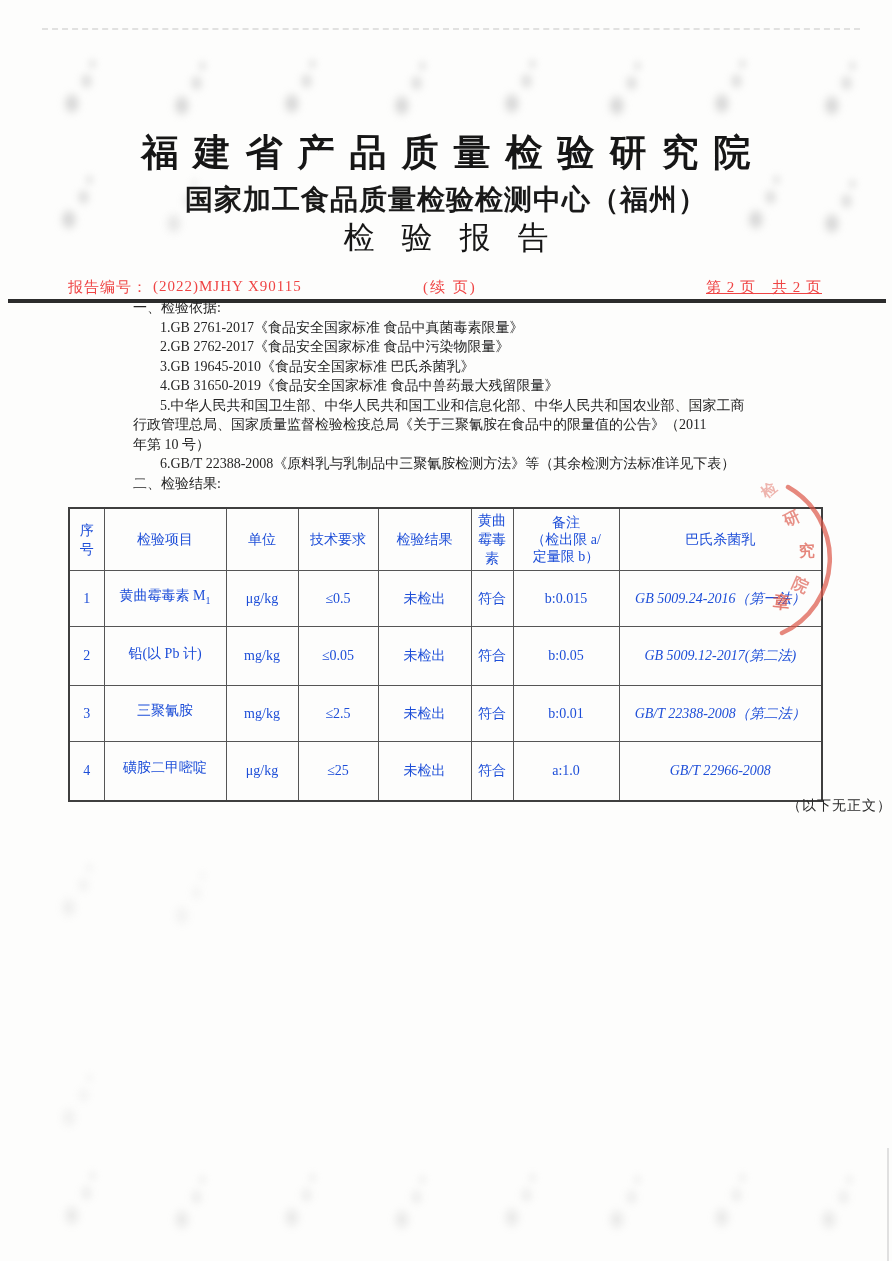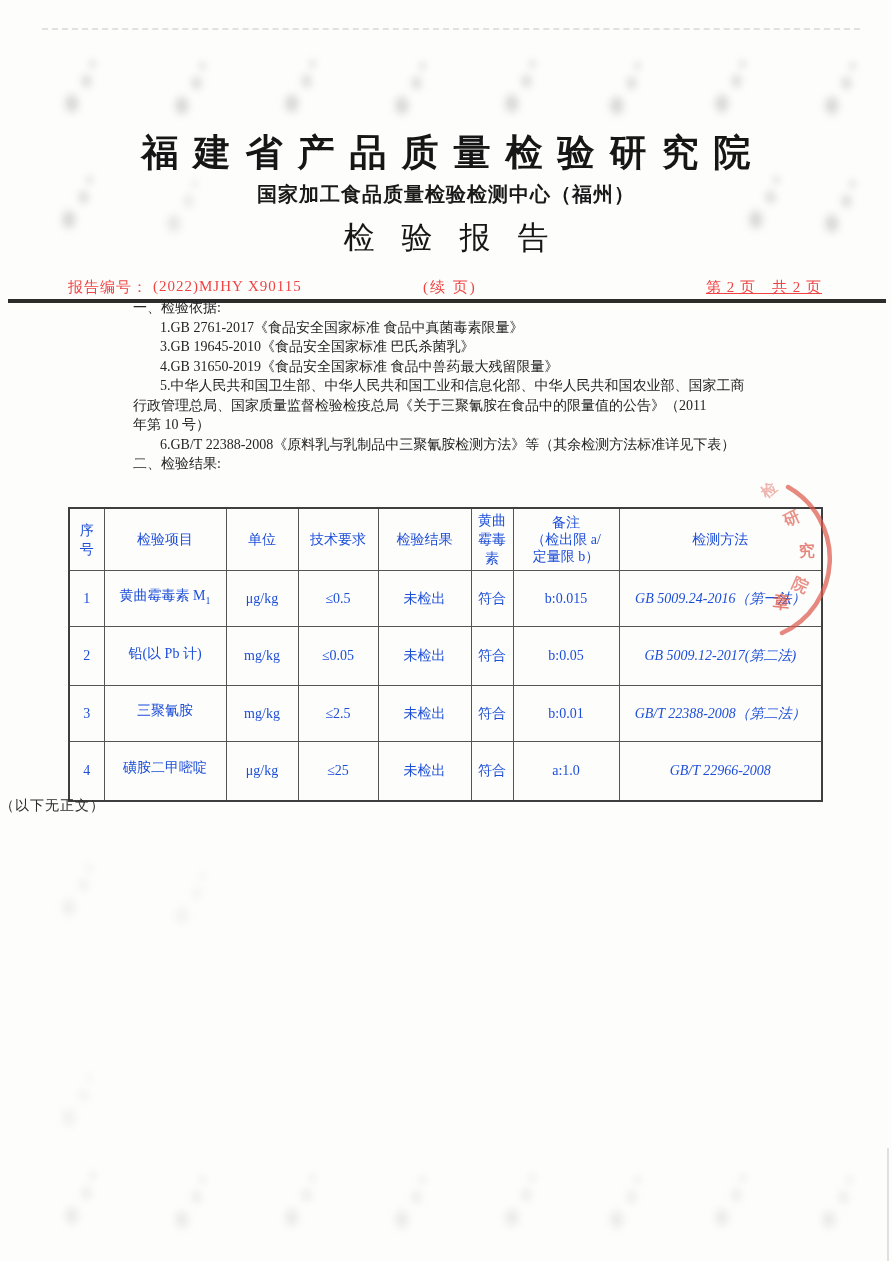--- a/index.html
+++ b/index.html
@@ -29,21 +29,21 @@
     border-left:2px solid rgba(205,205,205,.6);
   }
   
   .org-title {
     position:absolute; top:128px; left:0; width:100%;
     text-align:center; font-size:37px; font-weight:bold;
     letter-spacing:15px; padding-left:15px; color:#161616;
   }
   .center-title {
     position:absolute; top:181px; left:0; width:100%;
-    text-align:center; font-size:20px; font-weight:bold;
+    text-align:center; font-size:28px; font-weight:bold;
     letter-spacing:1px; color:#191919;
   }
   .report-title {
     position:absolute; top:217px; left:0; width:100%;
     text-align:center; font-size:31px; font-weight:normal;
     letter-spacing:27px; padding-left:27px; color:#161616;
   }
   
   .meta { position:absolute; top:278px; left:0; width:100%; height:20px; font-size:15px; color:#ef4444; }
   .meta .lbl   { position:absolute; left:68px;  top:0; letter-spacing:1px; }
@@ -67,21 +67,21 @@
   table.results td {
     border:1px solid #555; text-align:center; vertical-align:middle;
     padding:2px 3px; line-height:18px;
   }
   td.al { text-align:left; padding-left:13px; }
   td.am { text-align:left; padding-left:15px;font-style:italic; }
   .wrap1 { display:inline-block; width:1em; line-height:19px; }
   .wrap2 { display:inline-block; width:2em; line-height:19px; }
   sub.iso { font-size:10px; vertical-align:-4px; }
   
-  .end-note { position:absolute; top:797px; left:0; width:100%; text-align:left; font-size:14px; letter-spacing:1px; color:#2a2a2a; }
+  .end-note { position:absolute; top:797px; left:0; width:100%; text-align:right; font-size:14px; letter-spacing:1px; color:#2a2a2a; }
   
   .stamp { position:absolute; top:430px; left:660px; width:232px; height:250px; pointer-events:none; }
   .stamp text { font-family:"Liberation Serif","DejaVu Serif",serif; font-weight:bold; }
 </style>
 </head>
 <body>
 
 <div class="scanline-top"></div>
 <div class="scanline-right"></div>
 <div class="ghost" style="left:58px;top:56px"></div>
@@ -116,20 +116,21 @@
   <span class="lbl">报告编号：</span>
   <span class="num">(2022)MJHY X90115</span>
   <span class="cont">(续 页)</span>
   <span class="pages">第 2 页　共 2 页</span>
 </div>
 <div class="rule"></div>
 
 <div class="basis">
   <div class="ind-b">一、检验依据:</div>
   <div class="ind-a">1.GB 2761-2017《食品安全国家标准 食品中真菌毒素限量》</div>
+  <div class="ind-a">2.GB 2762-2017《食品安全国家标准 食品中污染物限量》</div>
   <div class="ind-a">3.GB 19645-2010《食品安全国家标准 巴氏杀菌乳》</div>
   <div class="ind-a">4.GB 31650-2019《食品安全国家标准 食品中兽药最大残留限量》</div>
   <div class="ind-a">5.中华人民共和国卫生部、中华人民共和国工业和信息化部、中华人民共和国农业部、国家工商</div>
   <div class="ind-b">行政管理总局、国家质量监督检验检疫总局《关于三聚氰胺在食品中的限量值的公告》（2011</div>
   <div class="ind-b">年第 10 号）</div>
   <div class="ind-a">6.GB/T 22388-2008《原料乳与乳制品中三聚氰胺检测方法》等（其余检测方法标准详见下表）</div>
   <div class="ind-b">二、检验结果:</div>
 </div>
 
 <table class="results">
@@ -149,21 +150,21 @@
     <td>检验项目</td>
     <td>单位</td>
     <td>技术要求</td>
     <td>检验结果</td>
     <td><span class="wrap2">黄曲霉毒素</span></td>
     <td style="line-height:17px">
       <div>备注</div>
       <div>（检出限 a/</div>
       <div>定量限 b）</div>
     </td>
-    <td>检测方法</td>
+    <td>巴氏杀菌乳</td>
   </tr>
   <tr style="height:56px">
     <td>1</td>
     <td class="al"><span>黄曲霉毒素 M</span><sub class="iso">1</sub></td>
     <td>μg/kg</td>
     <td>≤0.5</td>
     <td>未检出</td>
     <td>符合</td>
     <td>b:0.015</td>
     <td class="am">GB 5009.24-2016（第一法）</td>

